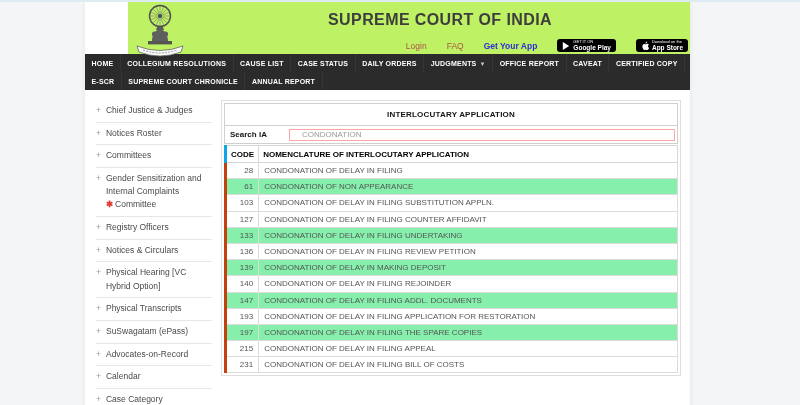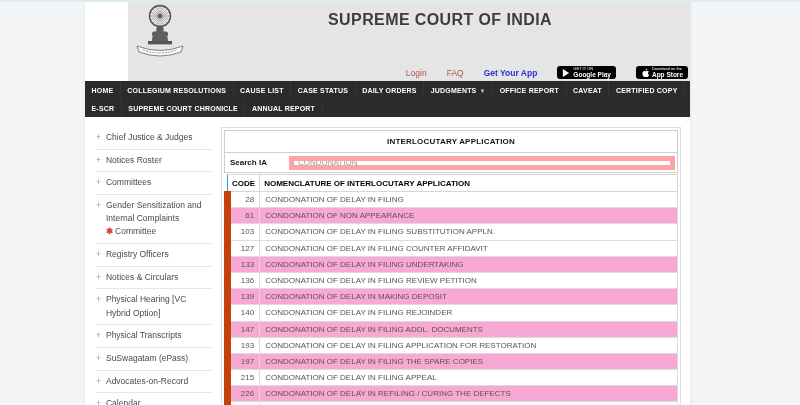--- a/index.html
+++ b/index.html
@@ -1,21 +1,21 @@
 <!DOCTYPE html>
 <html><head>
 <meta charset="utf-8">
 <style>
   * { margin:0; padding:0; box-sizing:border-box; }
   body { background:#f3f5f6; font-family:"Liberation Sans", sans-serif; }
   .page { width:800px; height:405px; overflow:hidden; border-top:2px solid #dcecf1; position:relative; background:#f3f5f6; }
   .col { width:605px; margin-left:85px; background:#fff; box-shadow:0 0 5px rgba(0,0,0,0.07); }
 
   
-  .band { background:#e5e5e5; height:79px; position:relative;margin-left:43px; }
+  .band { background:#bef264; height:52px; position:relative;margin-left:43px; }
   .emblem { position:absolute; left:3px; top:1px; width:58px; height:60px; }
   .head-center { position:absolute; left:62px; right:0; top:9px; text-align:center; }
   .site-title { font-size:16px; font-weight:bold; color:#3d3d3d; letter-spacing:0.4px; }
   .motto { font-size:8.5px; color:#787878; margin-top:5px; }
   .head-links { position:absolute; right:2px; bottom:2px; display:flex; align-items:center; gap:20px; font-size:8.5px; }
   .link-red { color:#b0544a; cursor:pointer; }
   .link-app { color:#2d2dd4; font-weight:bold; cursor:pointer; }
   .badge { background:#000; color:#fff; border-radius:3px; display:flex; align-items:center; gap:3px; padding:2px 5px; height:13px; cursor:pointer; }
   .badge .t1 { font-size:4px; display:block; line-height:1.1; }
   .badge .t2 { font-size:6.5px; font-weight:bold; display:block; line-height:1.1; }
@@ -31,30 +31,30 @@
   .sidebar { width:134px; padding:10px 7px 0 11px; flex:none; }
   .side-item { display:flex; font-size:8.5px; color:#4a4a4a; padding:4px 0 4.5px 0; border-bottom:1px solid #e7e7e7; line-height:1.55; cursor:pointer; }
   .side-item .marker { color:#999; margin-right:5px; flex:none; }
   .red-star { color:#e03a2f; margin-right:2px; font-weight:bold; }
 
   .main { flex:1; padding:10px 9px 0 2px; }
   .panel { border:1px solid #dedede; padding:2px; background:#fff; }
   .panel-title { border:1px solid #cfcfcf; text-align:center; font-size:8px; font-weight:bold; padding:6px 0; color:#141414; letter-spacing:0.2px; }
   .search-row { border:1px solid #cfcfcf; border-top:none; display:flex; align-items:center; padding:2.5px 2px; }
   .search-label { font-size:8px; font-weight:bold; width:62px; padding-left:3px; color:#141414; flex:none; }
-  .search-input { flex:1; border:5px solid #fca5a5; font-size:8px; color:#999; padding:2px 4px; height:12px; font-family:inherit; outline:none; background:#fff; }
+  .search-input { flex:1; border:1px solid #fca5a5; font-size:8px; color:#999; padding:2px 12px; height:12px; font-family:inherit; outline:none; background:#fff; }
 
   table { border-collapse:collapse; width:100%; margin-top:1px; }
   th { font-size:8px; text-align:left; padding:3.5px 4px; color:#000; border-bottom:1px solid #d6d6d6; border-top:1px solid #d6d6d6; white-space:nowrap; }
-  th.code-col { width:28px; text-align:center; border-right:1px solid #d6d6d6; border-left:1px solid #0ea5e9; }
+  th.code-col { width:28px; text-align:center; border-right:1px solid #d6d6d6; border-left:3px solid #0ea5e9; }
   th.nom-col { border-right:1px solid #d6d6d6; }
   td { font-size:8px; color:#555; padding:3.1px 5px; border-bottom:1px solid #dcdcdc; }
-  td.code { text-align:right; width:28px; border-right:1px solid #dcdcdc; border-left:7px solid #c2410c; }
+  td.code { text-align:right; width:28px; border-right:1px solid #dcdcdc; border-left:3px solid #c2410c; }
   td.nomen { border-right:1px solid #dcdcdc;margin-top:13px; }
-  tr.alt { background:#f9a8d4; }
+  tr.alt { background:#86efac; }
 </style>
 </head>
 <body>
 
 <div class="page">
   <div class="col">
 
     <div class="band">
       <svg class="emblem" viewBox="0 0 58 60">
         <circle cx="29" cy="13" r="10.5" fill="none" stroke="#4e4e4e" stroke-width="1.4"></circle>
@@ -243,24 +243,20 @@
                   <td class="nomen">CONDONATION OF DELAY IN FILING APPLICATION FOR RESTORATION</td>
                 </tr>
                 <tr class="alt">
                   <td class="code">197</td>
                   <td class="nomen">CONDONATION OF DELAY IN FILING THE SPARE COPIES</td>
                 </tr>
                 <tr>
                   <td class="code">215</td>
                   <td class="nomen">CONDONATION OF DELAY IN FILING APPEAL</td>
                 </tr>
-                <tr class="alt">
-                  <td class="code">226</td>
-                  <td class="nomen">CONDONATION OF DELAY IN REFILING / CURING THE DEFECTS</td>
-                </tr>
                 <tr>
                   <td class="code">231</td>
                   <td class="nomen">CONDONATION OF DELAY IN FILING BILL OF COSTS</td>
                 </tr>
               </tbody>
           </table>
         </div>
       </div>
     </div>
 

